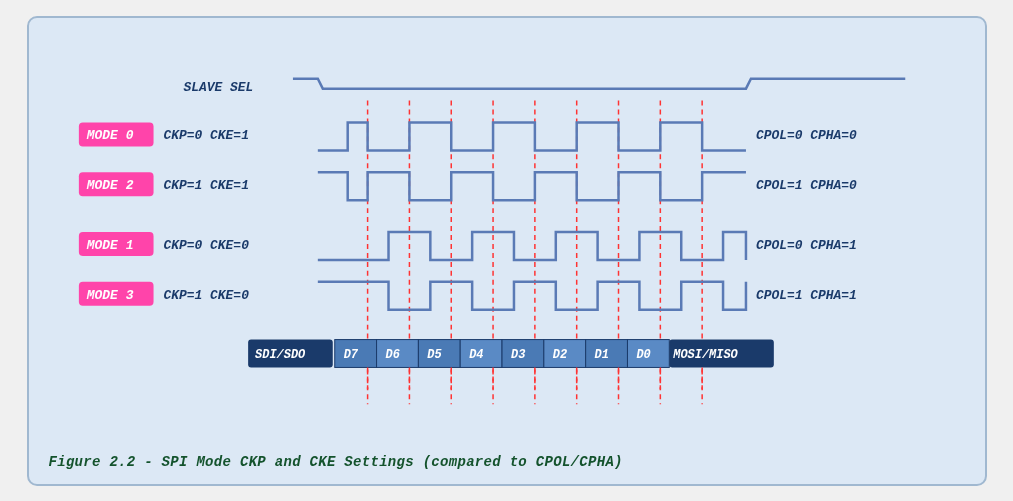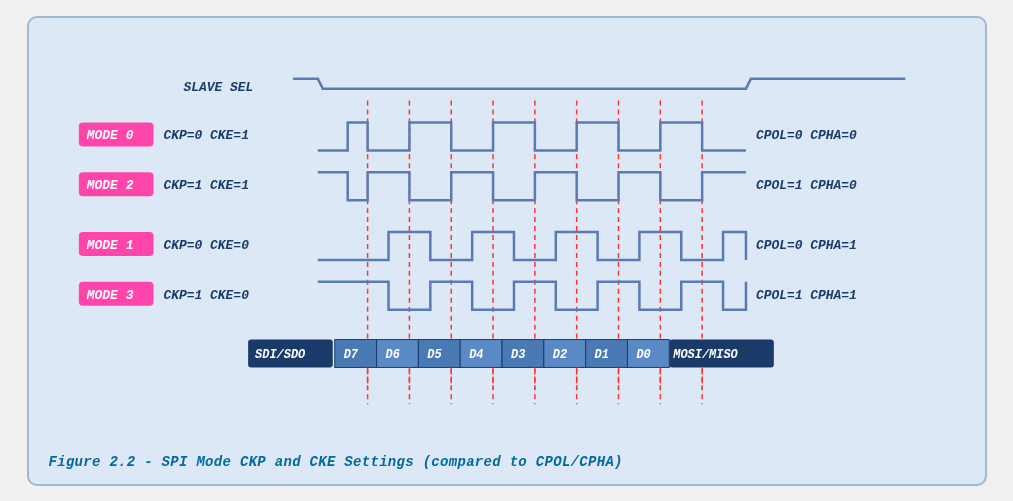--- a/index.html
+++ b/index.html
@@ -27,21 +27,21 @@
       flex: 1;
       position: relative;
       display: flex;
       flex-direction: column;
       font-style: italic;
     }
     .caption {
       margin-top: 10px;
       font-size: 14px;
       font-weight: bold;
-      color: #0369a1;
+      color: #14532d;
       text-align: left;
       letter-spacing: 0.3px;
     }
 
     
     .waveform-container {
       flex: 1;
       position: relative;
       overflow: hidden;
     }

